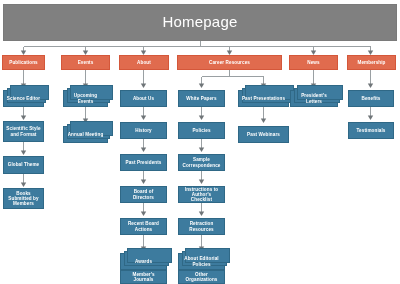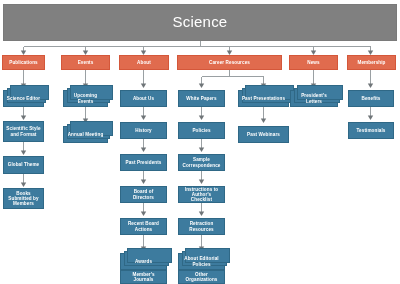--- a/index.html
+++ b/index.html
@@ -137,21 +137,21 @@
       <polygon points="263.5,123 260.8,118.5 266.2,118.5"></polygon>
 
       <polygon points="313.5,88 310.8,83.5 316.2,83.5"></polygon>
 
       <polygon points="370.5,88 367.8,83.5 373.2,83.5"></polygon>
       <polygon points="370.5,120 367.8,115.5 373.2,115.5"></polygon>
     </g>
   </svg>
 
   <div class="node root" style="left:3px;top:4px;width:394px;height:37px;">
-    <span class="lbl">Science</span>
+    <span class="lbl">Homepage</span>
   </div>
 
   <div class="node lvl1" style="left:2px;top:55px;width:43px;height:15px;">
     <span class="lbl">Publications</span>
   </div>
 
   <div class="node lvl1" style="left:61px;top:55px;width:49px;height:15px;">
     <span class="lbl">Events</span>
   </div>
 

